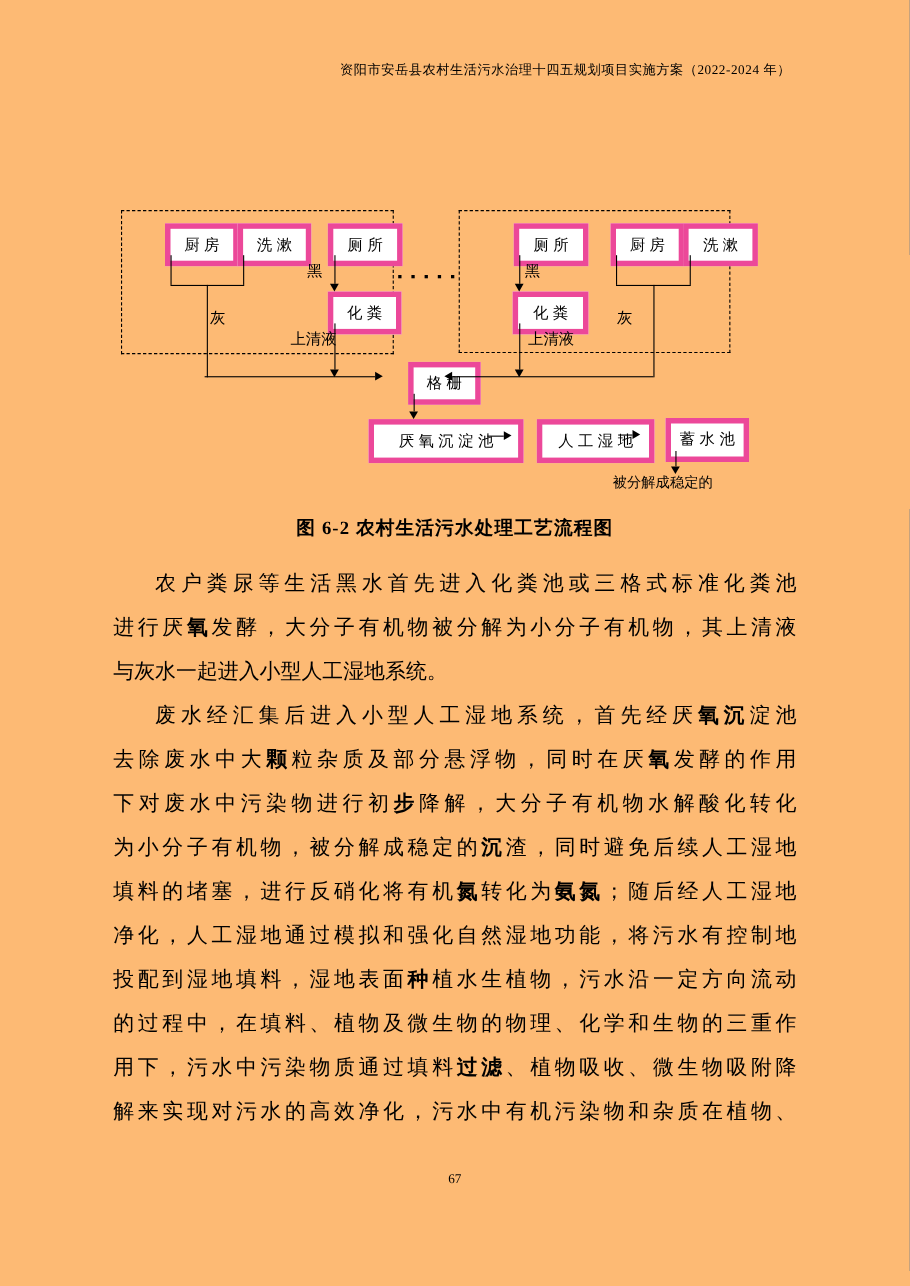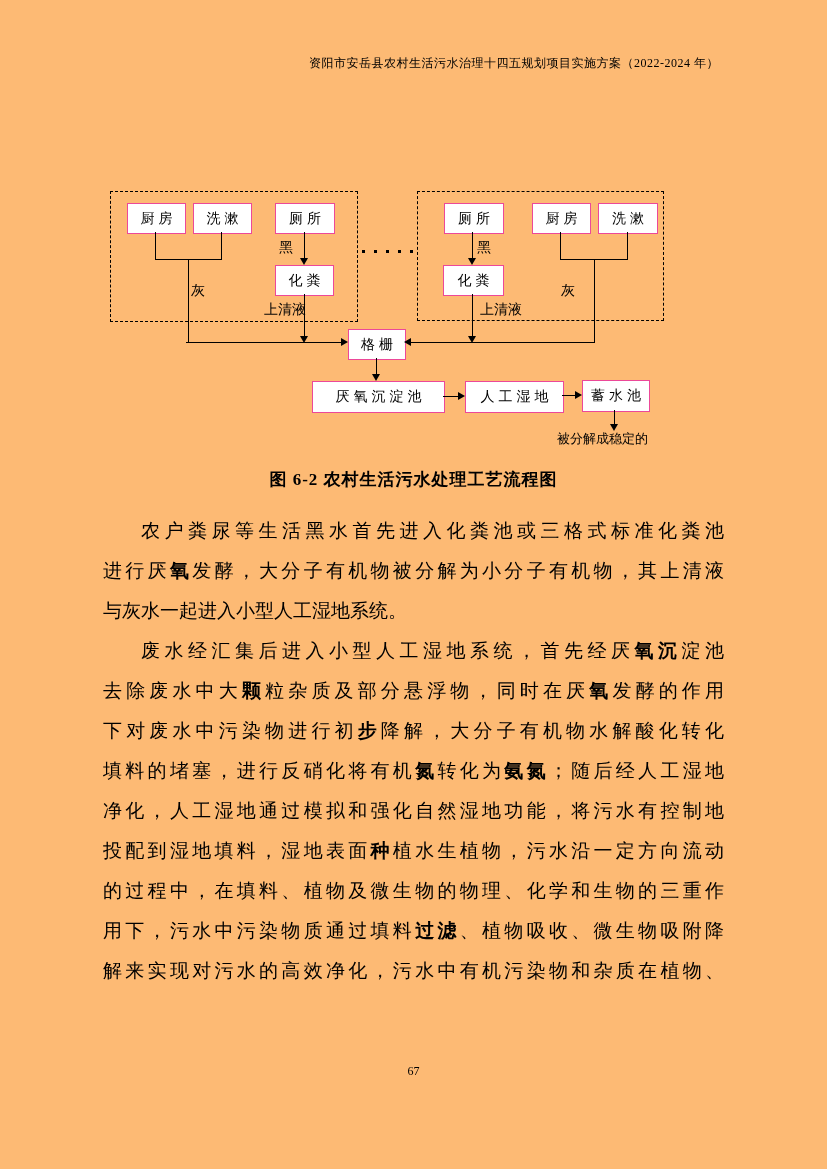--- a/index.html
+++ b/index.html
@@ -1,22 +1,22 @@
 <!DOCTYPE html>
 <html><head>
 <meta charset="utf-8">
 <style>
   html,body{margin:0;padding:0;background:#888;}
   .page{position:relative;width:827px;height:1169px;background:#fdba74;margin:0 auto;
         font-family:"Liberation Serif",serif;color:#000;overflow:hidden;}
   .hdr{position:absolute;top:55px;right:108px;font-size:12px;letter-spacing:.5px;white-space:nowrap;}
   
   .dashed{position:absolute;border:1px dashed #000;background:transparent;}
-  .node{position:absolute;border:1px solid #ec4899;background:#fff;display:flex;align-items:center;
-        justify-content:center;font-size:14px;letter-spacing:4px;text-indent:4px;white-space:nowrap;}
+  .node{position:absolute;border:5px solid #ec4899;background:#fff;display:flex;align-items:center;
+        justify-content:center;font-size:14px;letter-spacing:4px;text-indent:4px;white-space:nowrap;margin-left:23px;}
   .lbl{position:absolute;font-size:14px;line-height:15px;white-space:nowrap;}
   .hline{position:absolute;height:1px;background:#000;}
   .vline{position:absolute;width:1px;background:#000;}
   .arr-d{position:absolute;width:0;height:0;border-left:4px solid transparent;
          border-right:4px solid transparent;border-top:7px solid #000;}
   .arr-r{position:absolute;width:0;height:0;border-top:4px solid transparent;
          border-bottom:4px solid transparent;border-left:7px solid #000;}
   .arr-l{position:absolute;width:0;height:0;border-top:4px solid transparent;
          border-bottom:4px solid transparent;border-right:7px solid #000;}
   .dots{position:absolute;display:flex;gap:9px;}
@@ -109,20 +109,21 @@
 
   <div class="caption">图 6-2 农村生活污水处理工艺流程图</div>
 
   <div id="body-text">
       <div class="bline j ind"><span>农户粪尿等生活黑水首先进入化粪池或三格式标准化粪池</span></div>
       <div class="bline j"><span>进行厌</span><span class="b">氧</span><span>发酵，大分子有机物被分解为小分子有机物，其上清液</span></div>
       <div class="bline"><span>与灰水一起进入小型人工湿地系统。</span></div>
       <div class="bline j ind"><span>废水经汇集后进入小型人工湿地系统，首先经厌</span><span class="b">氧沉</span><span>淀池</span></div>
       <div class="bline j"><span>去除废水中大</span><span class="b">颗</span><span>粒杂质及部分悬浮物，同时在厌</span><span class="b">氧</span><span>发酵的作用</span></div>
       <div class="bline j"><span>下对废水中污染物进行初</span><span class="b">步</span><span>降解，大分子有机物水解酸化转化</span></div>
+      <div class="bline j"><span>为小分子有机物，被分解成稳定的</span><span class="b">沉</span><span>渣，同时避免后续人工湿地</span></div>
       <div class="bline j"><span>填料的堵塞，进行反硝化将有机</span><span class="b">氮</span><span>转化为</span><span class="b">氨氮</span><span>；随后经人工湿地</span></div>
       <div class="bline j"><span>净化，人工湿地通过模拟和强化自然湿地功能，将污水有控制地</span></div>
       <div class="bline j"><span>投配到湿地填料，湿地表面</span><span class="b">种</span><span>植水生植物，污水沿一定方向流动</span></div>
       <div class="bline j"><span>的过程中，在填料、植物及微生物的物理、化学和生物的三重作</span></div>
       <div class="bline j"><span>用下，污水中污染物质通过填料</span><span class="b">过滤</span><span>、植物吸收、微生物吸附降</span></div>
       <div class="bline j"><span>解来实现对污水的高效净化，污水中有机污染物和杂质在植物、</span></div>
     </div>
 
   <div class="pageno">67</div>
 

